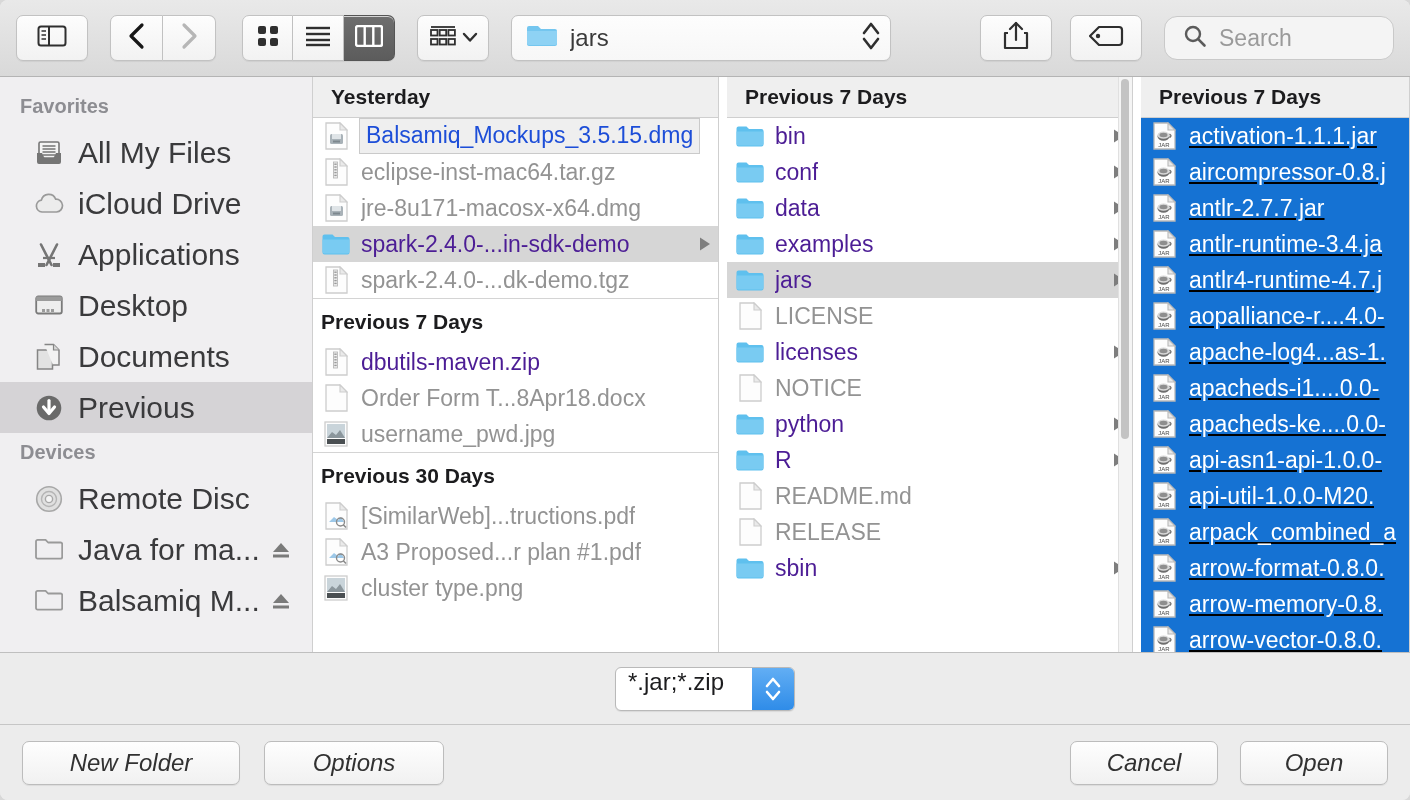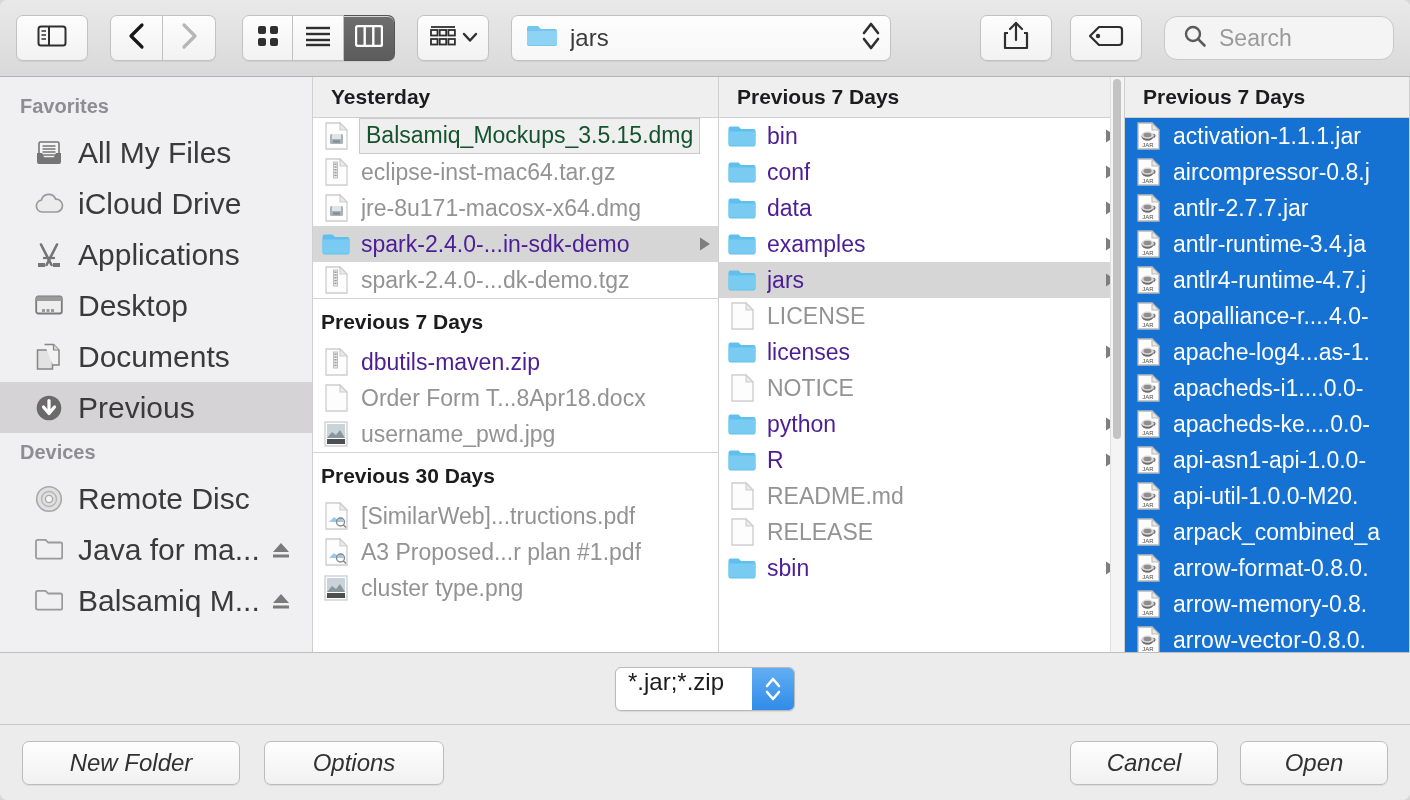--- a/index.html
+++ b/index.html
@@ -109,21 +109,21 @@
     display: flex; align-items: center; justify-content: center;
     margin-right: 14px;
   }
   .sb-label {
     font-size: 30px; color: #3a3a3c;
     white-space: nowrap; overflow: hidden;
   }
   .sb-eject { margin-left: auto; margin-right: 20px; }
 
   
-  .cols { flex: 1; display: flex; min-width: 0; }
+  .cols { flex: 1; display: flex; min-width: 0; gap: 8px; }
   .col {
     display: flex; flex-direction: column;
     border-right: 1px solid #cfcfcf;
     min-width: 0; position: relative;
     background: #fff;
   }
   .col-1 { flex: 0 0 406px; }
   .col-2 { flex: 0 0 406px; }
   .col-3 { flex: 1; }
   .col-head {
@@ -143,21 +143,21 @@
     font-size: 21px; font-weight: bold; color: #1c1c1e;
     border-top: 1px solid #d4d4d4;
   }
 
   .row {
     height: 36px; display: flex; align-items: center;
     padding-left: 8px; padding-right: 6px;
     cursor: default; position: relative;
   }
   .row.sel-grey { background: #d6d6d6; }
-  .row.sel-blue { background: #1572d3; }
+  .row.sel-blue { background: #1572d3; text-decoration: underline; }
   .row .ico {
     width: 30px; flex: 0 0 30px; height: 30px;
     display: flex; align-items: center; justify-content: center;
     margin-right: 10px;
   }
   .row .nm {
     font-size: 23px; color: #939393;
     white-space: nowrap; overflow: hidden;
   }
   .row .nm.dark { color: #4c1d95; text-align: right; }
@@ -165,21 +165,21 @@
   .row .chev {
     margin-left: auto; flex: 0 0 auto;
     padding-left: 8px;
   }
 
   
   .row.overlay { padding-left: 8px; }
   .row.overlay .nm {
     background: #efefef;
     border: 1px solid #cacaca;
-    color: #14532d;
+    color: #1d4ed8;
     padding: 3px 6px 4px 6px;
     position: relative; z-index: 30;
     margin-left: -2px;
     overflow: visible;
   }
 
   
   .scroll-track {
     position: absolute; top: 0; right: 0; width: 14px; bottom: 0;
     background: #f4f4f4;

